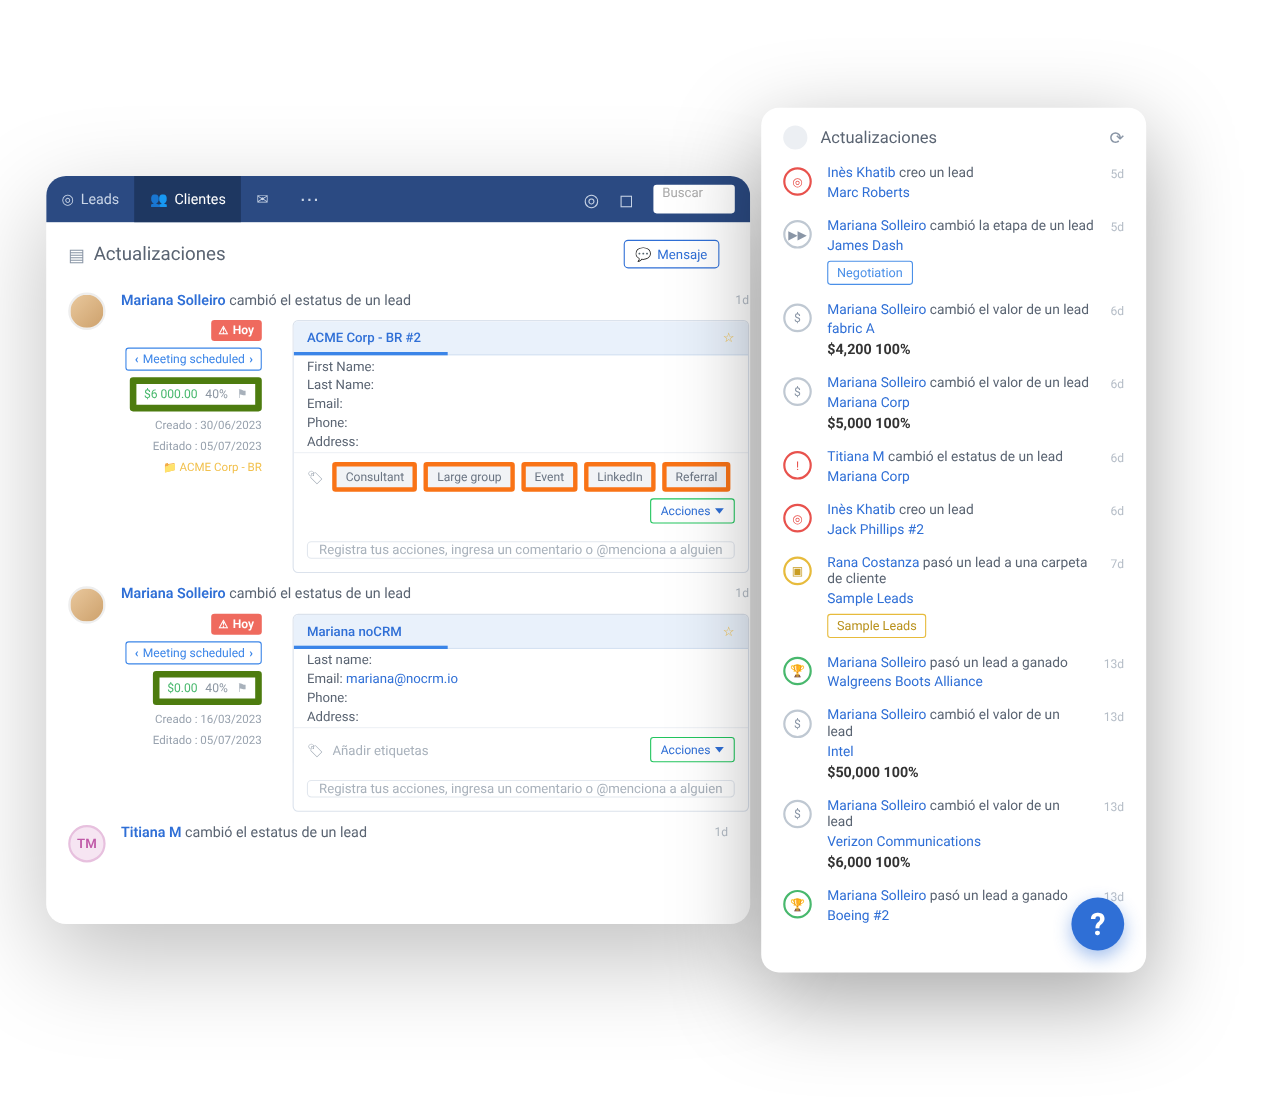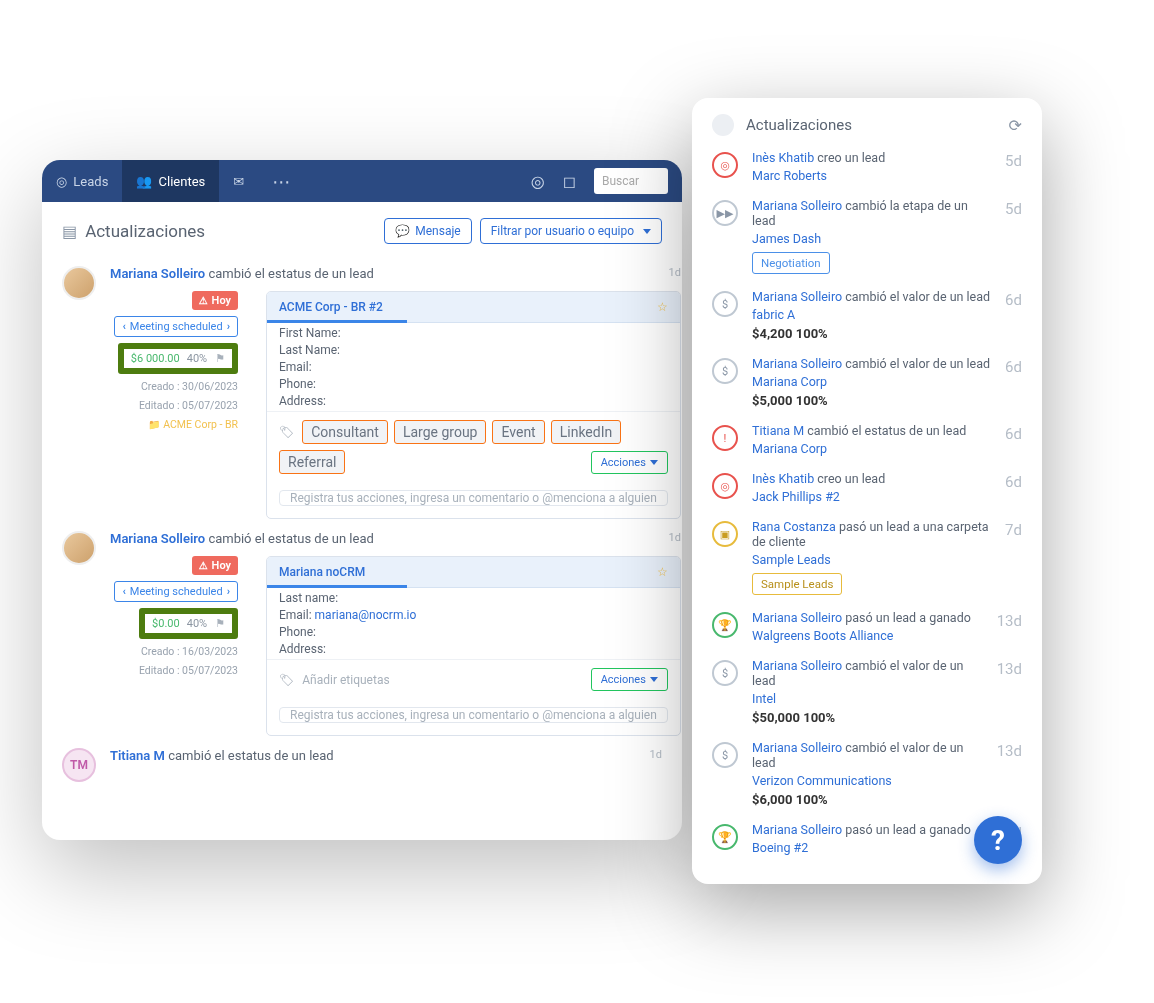--- a/index.html
+++ b/index.html
@@ -7,21 +7,21 @@
 
 
 .main{position:absolute;left:42px;top:160px;width:640px;height:680px;border-radius:18px;background:#fff;box-shadow:0 30px 90px rgba(0,0,0,.25);overflow:hidden}
 .topbar{height:42px;background:#2b4a82;display:flex;align-items:center;color:#c9d5e7;font-size:13px}
 .tab{display:flex;align-items:center;height:100%;padding:0 14px;gap:6px;cursor:pointer}
 .tab.active{background:#1e3761;color:#fff}
 .ticon{font-size:13px}
 .tdots{padding:0 14px;font-size:18px;letter-spacing:2px;cursor:pointer}
 .tright{margin-left:auto;display:flex;align-items:center;gap:18px;padding-right:14px}
 .tright .ic{color:#c9d5e7;font-size:16px;cursor:pointer}
-.tsearch{width:74px;height:26px;border-radius:3px;background:#fff;display:flex;align-items:center;padding:0 8px;font-size:12px;color:#aaa}
+.tsearch{width:74px;height:26px;border-radius:3px;background:#fff;display:flex;align-items:flex-start;padding:0 8px;font-size:12px;color:#aaa}
 
 .phead{display:flex;align-items:center;padding:16px 20px 10px}
 .phead .ic{color:#8a96a6;font-size:16px;margin-right:8px}
 .phead h2{font-size:17px;font-weight:400;color:#5a6472;flex:1}
 .obtn{display:inline-flex;align-items:center;border-radius:4px;padding:5px 10px;font-size:12px;gap:5px;cursor:pointer}
 .obtn.blue{border:1px solid #2f6fd6;color:#2f6fd6;margin-right:8px}
 .obtn.filter{border:1px solid #2f6fd6;color:#2f6fd6}
 .caret{border-left:4px solid transparent;border-right:4px solid transparent;border-top:5px solid currentColor;margin-left:4px}
 
 .feed{padding:0 20px 20px;overflow:auto;height:calc(100% - 100px)}
@@ -51,21 +51,21 @@
 
 .card{flex:1;border:1px solid #dbe2ec;border-radius:5px;overflow:hidden;font-size:12px;color:#5a6472}
 .cardh{background:#e9f1fb;border-bottom:1px solid #d5e2f2;padding:8px 12px;display:flex;align-items:flex-end;position:relative}
 .cardh b{color:#2f6fd6;font-weight:500}
 .cardh .star{margin-left:auto;color:#f2c14e}
 .cardh::after{content:"";position:absolute;left:0;bottom:-1px;width:140px;height:3px;background:#3b85e8}
 .cardb{padding:0 12px}
 .cardb p{margin:3px 0}
 .cardb a{color:#2f6fd6;text-decoration:none}
 .tags{padding:8px 12px;display:flex;align-items:center;gap:6px;flex-wrap:wrap;border-top:1px solid #eef1f5}
-.tag{background:#f1f3f6;border:1px solid #f97316;border-radius:3px;padding:3px 8px;font-size:14px;color:#6a7482}
+.tag{background:#f1f3f6;border:4px solid #f97316;border-radius:3px;padding:3px 8px;font-size:11px;color:#6a7482}
 .tagph{color:#a8b1bb;font-size:12px}
 .tagic{color:#9aa4b0;font-size:12px;margin-right:2px}
 .act{margin-left:auto;border:1px solid #22c55e;color:#2f6fd6;border-radius:3px;padding:4px 9px;font-size:11px;display:inline-flex;align-items:center;cursor:pointer}
 .cmt{margin:8px 12px 12px;border:1px solid #e2e7ee;border-radius:4px;padding:0 10px;color:#a8b1bb;background:#fff;white-space:nowrap;overflow:hidden}
 
 
 .pop{position:absolute;left:692px;top:98px;width:350px;height:786px;background:#fff;border-radius:16px;box-shadow:0 25px 80px rgba(0,0,0,.35);padding:16px 20px 20px;overflow:hidden}
 .pophead{display:flex;align-items:center;gap:12px;margin-bottom:14px}
 .pophead .dot{width:22px;height:22px;border-radius:50%;background:#eceff3}
 .pophead h3{font-size:15px;font-weight:400;color:#5a6472;flex:1}
@@ -78,21 +78,21 @@
 .i-gray{border-color:#bfc8d2;color:#8a96a6}
 .i-yellow{border-color:#e7bb3c;color:#c99d22}
 .i-green{border-color:#48b86d;color:#48b86d}
 .itext{flex:1;font-size:12.5px;color:#5a6472}
 .itext .u{color:#2f6fd6}
 .itext .sub{color:#2f6fd6;display:block;margin-top:3px}
 .itext .val{color:#333;font-weight:700;display:block;margin-top:4px;font-size:13px}
 .chip{display:inline-block;border-radius:3px;padding:3px 8px;font-size:11.5px;margin-top:6px}
 .chip.blue{border:1px solid #4b90e8;color:#4b90e8}
 .chip.yellow{border:1px solid #e7bb3c;color:#b8901b}
-.iend{color:#b5bdc7;font-size:15px;margin-left:auto;padding-top:2px}
+.iend{color:#b5bdc7;font-size:11px;margin-left:auto;padding-top:2px}
 
 .help{position:absolute;right:20px;bottom:20px;width:48px;height:48px;border-radius:50%;background:#2f6fd6;color:#fff;display:flex;align-items:center;justify-content:center;font-size:28px;font-weight:700;box-shadow:0 6px 16px rgba(47,111,214,.45);cursor:pointer}
 </style>
 </head>
 <body>
 
 <div class="main">
   <div class="topbar">
     <div class="tab">
         <span class="ticon">◎</span>
@@ -114,24 +114,20 @@
         </div>
     </div>
   </div>
 
   <div class="phead">
     <span class="ic">▤</span>
     <h2>Actualizaciones</h2>
     <span class="obtn blue">
         <span>💬</span>
         <span>Mensaje</span>
-      </span>
-    <span class="obtn filter">
-        <span>Filtrar por usuario o equipo</span>
-        <span class="caret"></span>
       </span>
   </div>
 
   <div class="feed" id="feed">
       <div class="row">
         <div class="avcol">
           <div class="av"></div>
         </div>
         <div class="body">
           <div class="hl"><b>Mariana Solleiro</b> cambió el estatus de un lead<span class="time">1d</span></div>

